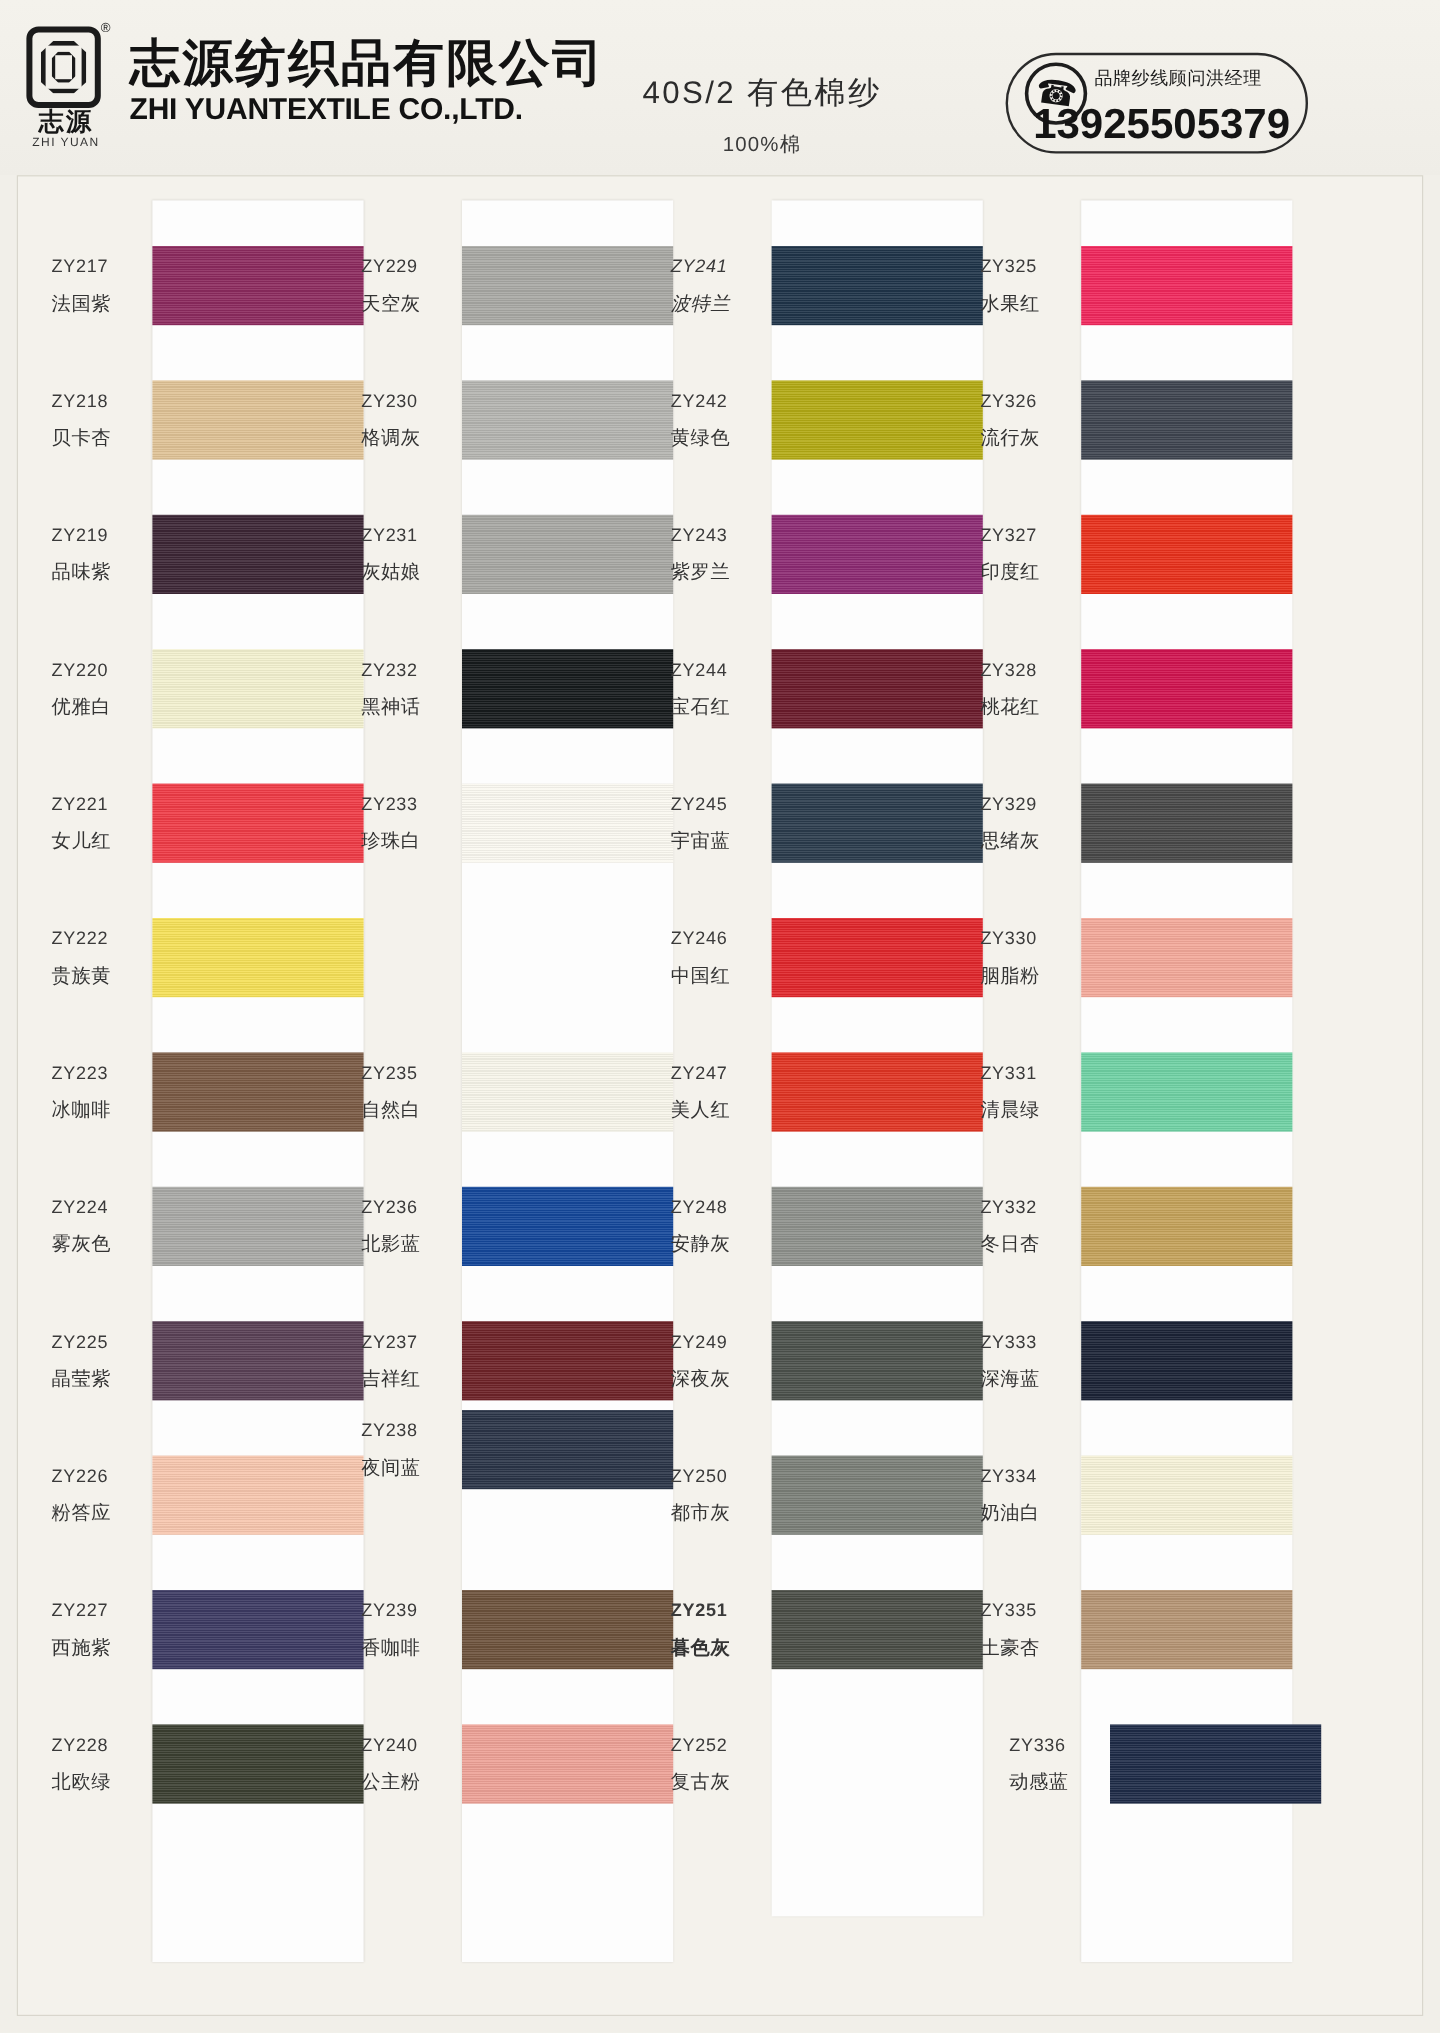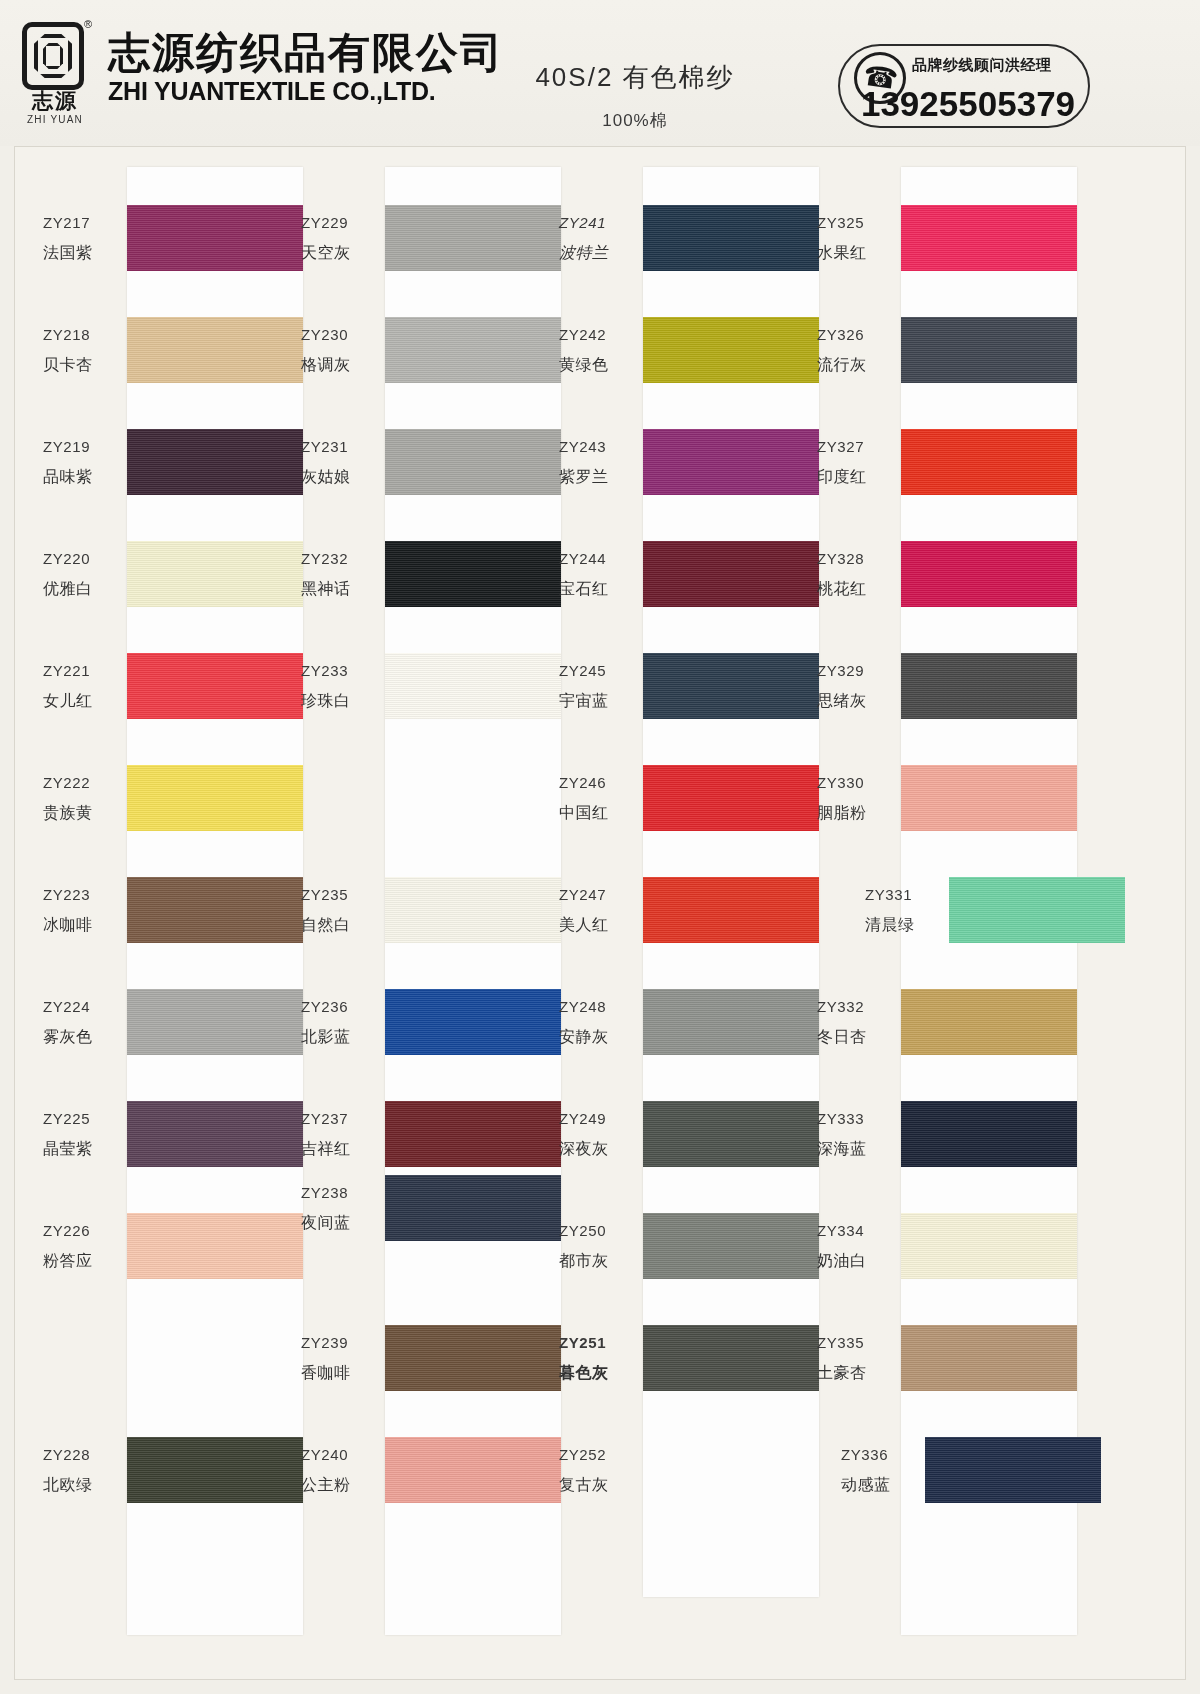--- a/index.html
+++ b/index.html
@@ -60,21 +60,21 @@
   }
   .phone-circle {
     position:absolute; left:14px; top:6px; width:52px; height:52px;
     border:3px solid #1d1d1d; border-radius:50%;
     display:flex; align-items:center; justify-content:center;
     background:#f3f1eb;
   }
   .phone-glyph { font-size:28px; line-height:1; color:#141414; transform:rotate(8deg); }
   .phone-adv {
     position:absolute; left:72px; top:10px; font-size:15px; color:#1c1c1c;
-    letter-spacing:0.5px; white-space:nowrap;font-weight:bold;
+    letter-spacing:0.5px; white-space:nowrap;
   }
   .phone-num {
     position:absolute; left:14px; top:38px; width:228px; text-align:center;
     font-size:35px; font-weight:bold; color:#141414; letter-spacing:0px;
   }
 
   
   .card {
     position:absolute; left:14px; top:146px; width:1172px; height:1534px;
     background:#f4f2ec; border:1px solid #d9d6cd;
@@ -233,20 +233,27 @@
           </div>
           <div class="chip" style="top: 8px; background: rgb(90, 65, 86);"></div>
         </div>
         <div class="row" style="top: 1058px;">
           <div class="label">
             <div class="code">ZY226</div>
             <div class="name">粉答应</div>
           </div>
           <div class="chip" style="top: 8px; background: rgb(247, 198, 174);"></div>
         </div>
+        <div class="row" style="top: 1170px;">
+          <div class="label">
+            <div class="code">ZY227</div>
+            <div class="name">西施紫</div>
+          </div>
+          <div class="chip" style="top: 8px; background: rgb(60, 58, 98);"></div>
+        </div>
         <div class="row" style="top: 1282px;">
           <div class="label">
             <div class="code">ZY228</div>
             <div class="name">北欧绿</div>
           </div>
           <div class="chip" style="top: 8px; background: rgb(59, 63, 49);"></div>
         </div>
       </div>
       <div class="col col1">
         <div class="strip"></div>
@@ -452,21 +459,21 @@
           </div>
           <div class="chip" style="top: 8px; background: rgb(72, 72, 72);"></div>
         </div>
         <div class="row" style="top: 610px;">
           <div class="label">
             <div class="code">ZY330</div>
             <div class="name">胭脂粉</div>
           </div>
           <div class="chip" style="top: 8px; background: rgb(243, 168, 153);"></div>
         </div>
-        <div class="row" style="top: 722px; margin-left: 48px;">
+        <div class="row" style="top: 722px;">
           <div class="label">
             <div class="code">ZY331</div>
             <div class="name">清晨绿</div>
           </div>
           <div class="chip" style="top: 8px; background: rgb(111, 209, 164);"></div>
         </div>
         <div class="row" style="top: 834px;">
           <div class="label">
             <div class="code">ZY332</div>
             <div class="name">冬日杏</div>

